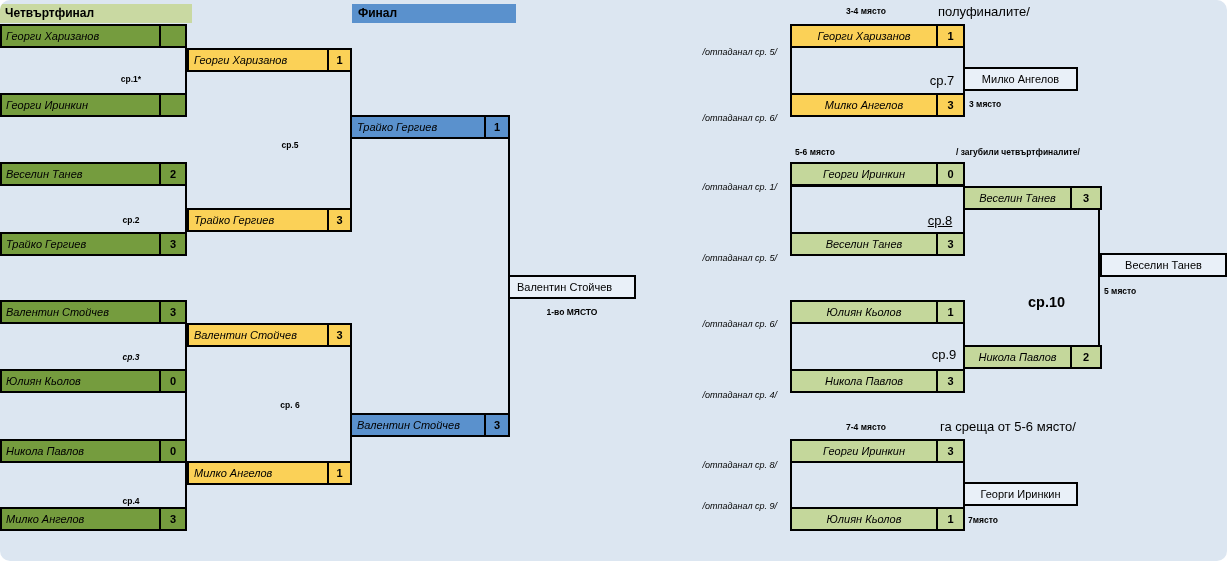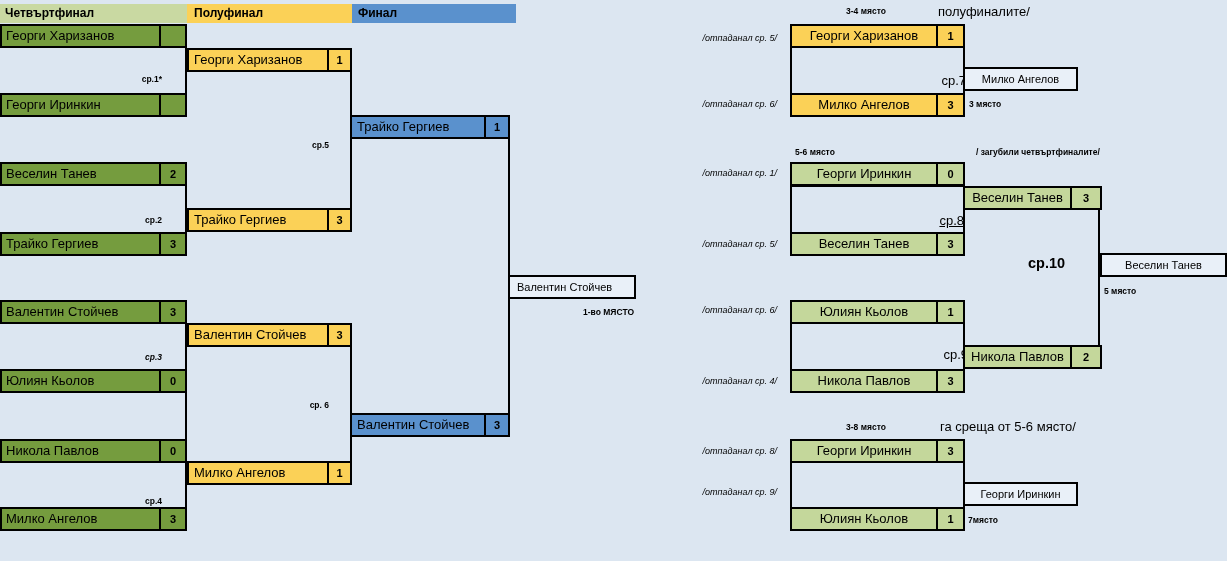--- a/index.html
+++ b/index.html
@@ -1,26 +1,26 @@
 <!DOCTYPE html>
 <html style="--background: #dce6f1; --qf-green: #759c3e; --light-green: #c4d79b; --sf-yellow: #fbd157; --final-blue: #5a91cd; --header-green: #c9d9a2; --winner-fill: #e9f0f8; --line: #000000;"><head>
 <meta charset="utf-8">
 <style>
   html,body{margin:0;padding:0;background:#fff;}
   .stage{
     position:relative;width:1227px;height:561px;overflow:hidden;
     background:var(--background,#dce6f1);
-    font-family:"Liberation Sans",sans-serif;color:#000;
+    font-family:"Liberation Sans",sans-serif;color:#000;border-radius:10px;
   }
   .band{position:absolute;top:4px;height:19px;line-height:19px;font-weight:bold;font-size:12px;white-space:nowrap;}
   .band.green{background:var(--header-green,#c9d9a2);}
   .band.yellow{background:var(--sf-yellow,#fbd157);}
   .band.blue{background:var(--final-blue,#5a91cd);}
   .box{position:absolute;height:24px;border:2px solid #000;box-sizing:border-box;display:flex;z-index:2;background:#fff;}
-  .box .nm{flex:1;font-size:13px;line-height:20px;white-space:nowrap;overflow:hidden;}
+  .box .nm{flex:1;font-size:11px;line-height:20px;white-space:nowrap;overflow:hidden;font-style:italic;}
   .box .sc{border-left:2px solid #000;font-weight:bold;font-size:11px;line-height:20px;text-align:center;}
   .bqf{left:0;width:187px;background:var(--qf-green,#759c3e);}
   .bqf .nm{padding-left:4px;}
   .bqf .sc{width:24px;}
   .bsf{left:187px;width:165px;background:var(--sf-yellow,#fbd157);}
   .bsf .nm{padding-left:5px;}
   .bsf .sc{width:21px;}
   .bfn{left:350px;width:160px;background:var(--final-blue,#5a91cd);}
   .bfn .nm{padding-left:5px;}
   .bfn .sc{width:22px;}
@@ -32,33 +32,32 @@
   .brg .sc{width:25px;}
   .bin{left:963px;width:139px;background:var(--light-green,#c4d79b);}
   .bin .nm{text-align:center;}
   .bin .sc{width:28px;}
   .bwin{position:absolute;height:24px;border:2px solid #000;box-sizing:border-box;background:var(--winner-fill,#e9f0f8);
         font-size:11px;line-height:20px;text-align:center;white-space:nowrap;z-index:3;}
   .bwin.champ{text-align:left;padding-left:7px;}
   .vl{position:absolute;width:2px;background:#000;z-index:1;}
   .rect{position:absolute;border:2px solid #000;box-sizing:border-box;z-index:1;}
   .sm{position:absolute;font-size:8.5px;font-weight:bold;white-space:nowrap;z-index:2;}
-  .it{position:absolute;font-size:9px;font-style:italic;white-space:nowrap;text-align:right;z-index:2;}
+  .it{position:absolute;font-size:9px;font-style:italic;white-space:nowrap;text-align:right;z-index:2;margin-top:14px;}
   .md{position:absolute;font-size:13px;white-space:nowrap;z-index:2;}
-  .big{position:absolute;font-size:14.5px;font-weight:bold;white-space:nowrap;z-index:2;}
-  .ra{text-align:right;}
+  .big{position:absolute;font-size:14.5px;font-weight:bold;white-space:nowrap;z-index:2;margin-top:39px;}
+  .ra{text-align:center;}
   .ctr{text-align:center;}
 </style>
 </head>
 <body>
 
 <div class="stage">
 
   <div class="band green" style="left:0;width:187px;padding-left:5px;"><span>Четвъртфинал</span></div>
-  <div class="band yellow" style="left:187px;width:165px;padding-left:7px;"><span>Полуфинал</span></div>
   <div class="band blue" style="left:352px;width:158px;padding-left:6px;"><span>Финал</span></div>
 
   <div class="vl" style="left:185px;top:47px;height:70px;"></div>
   <div class="vl" style="left:185px;top:185px;height:71px;"></div>
   <div class="vl" style="left:185px;top:322px;height:209px;"></div>
   <div class="vl" style="left:350px;top:70px;height:139px;"></div>
   <div class="vl" style="left:350px;top:345px;height:117px;"></div>
   <div class="vl" style="left:508px;top:137px;height:277px;"></div>
 
   <div class="box bqf" style="top:24px;">
@@ -141,21 +140,21 @@
     </div>
   <div class="box brt" style="top:93px;">
       <span class="nm">Милко Ангелов</span>
       <span class="sc">3</span>
     </div>
   <div class="md ra" style="left:918px;top:73px;width:48px;">ср.7</div>
   <div class="bwin" style="left:963px;top:67px;width:115px;">Милко Ангелов</div>
   <div class="sm" style="left:969px;top:99px;">3 място</div>
 
   <div class="sm" style="left:795px;top:147px;">5-6 място</div>
-  <div class="sm" style="left:956px;top:147px;margin-left:20px;">/ загубили четвъртфиналите/</div>
+  <div class="sm" style="left:956px;top:147px;">/ загубили четвъртфиналите/</div>
   <div class="it" style="left:655px;top:168px;width:122px;font-style:italic;">/отпаданал ср. 1/</div>
   <div class="it" style="left:655px;top:239px;width:122px;">/отпаданал ср. 5/</div>
   <div class="it" style="left:655px;top:305px;width:122px;">/отпаданал ср. 6/</div>
   <div class="it" style="left:655px;top:376px;width:122px;">/отпаданал ср. 4/</div>
   <div class="rect" style="left:790px;top:185px;width:175px;height:49px;"></div>
   <div class="rect" style="left:790px;top:322px;width:175px;height:49px;"></div>
   <div class="box brg" style="top:162px;">
       <span class="nm">Георги Иринкин</span>
       <span class="sc">0</span>
     </div>
@@ -179,21 +178,21 @@
     </div>
   <div class="box bin" style="top:345px;">
       <span class="nm">Никола Павлов</span>
       <span class="sc">2</span>
     </div>
   <div class="vl" style="left:1098px;top:209px;height:138px;"></div>
   <div class="big" style="left:1028px;top:255px;">ср.10</div>
   <div class="bwin" style="left:1100px;top:253px;width:127px;">Веселин Танев</div>
   <div class="sm" style="left:1104px;top:286px;">5 място</div>
 
-  <div class="sm ctr" style="left:810px;top:422px;width:112px;">3-8 място</div>
+  <div class="sm ctr" style="left:810px;top:422px;width:112px;">7-4 място</div>
   <div class="md" style="left:940px;top:419px;">га среща от 5-6 място/</div>
   <div class="it" style="left:655px;top:446px;width:122px;">/отпаданал ср. 8/</div>
   <div class="it" style="left:655px;top:487px;width:122px;">/отпаданал ср. 9/</div>
   <div class="rect" style="left:790px;top:461px;width:175px;height:48px;"></div>
   <div class="box brg" style="top:439px;">
       <span class="nm">Георги Иринкин</span>
       <span class="sc">3</span>
     </div>
   <div class="box brg" style="top:507px;">
       <span class="nm">Юлиян Кьолов</span>

